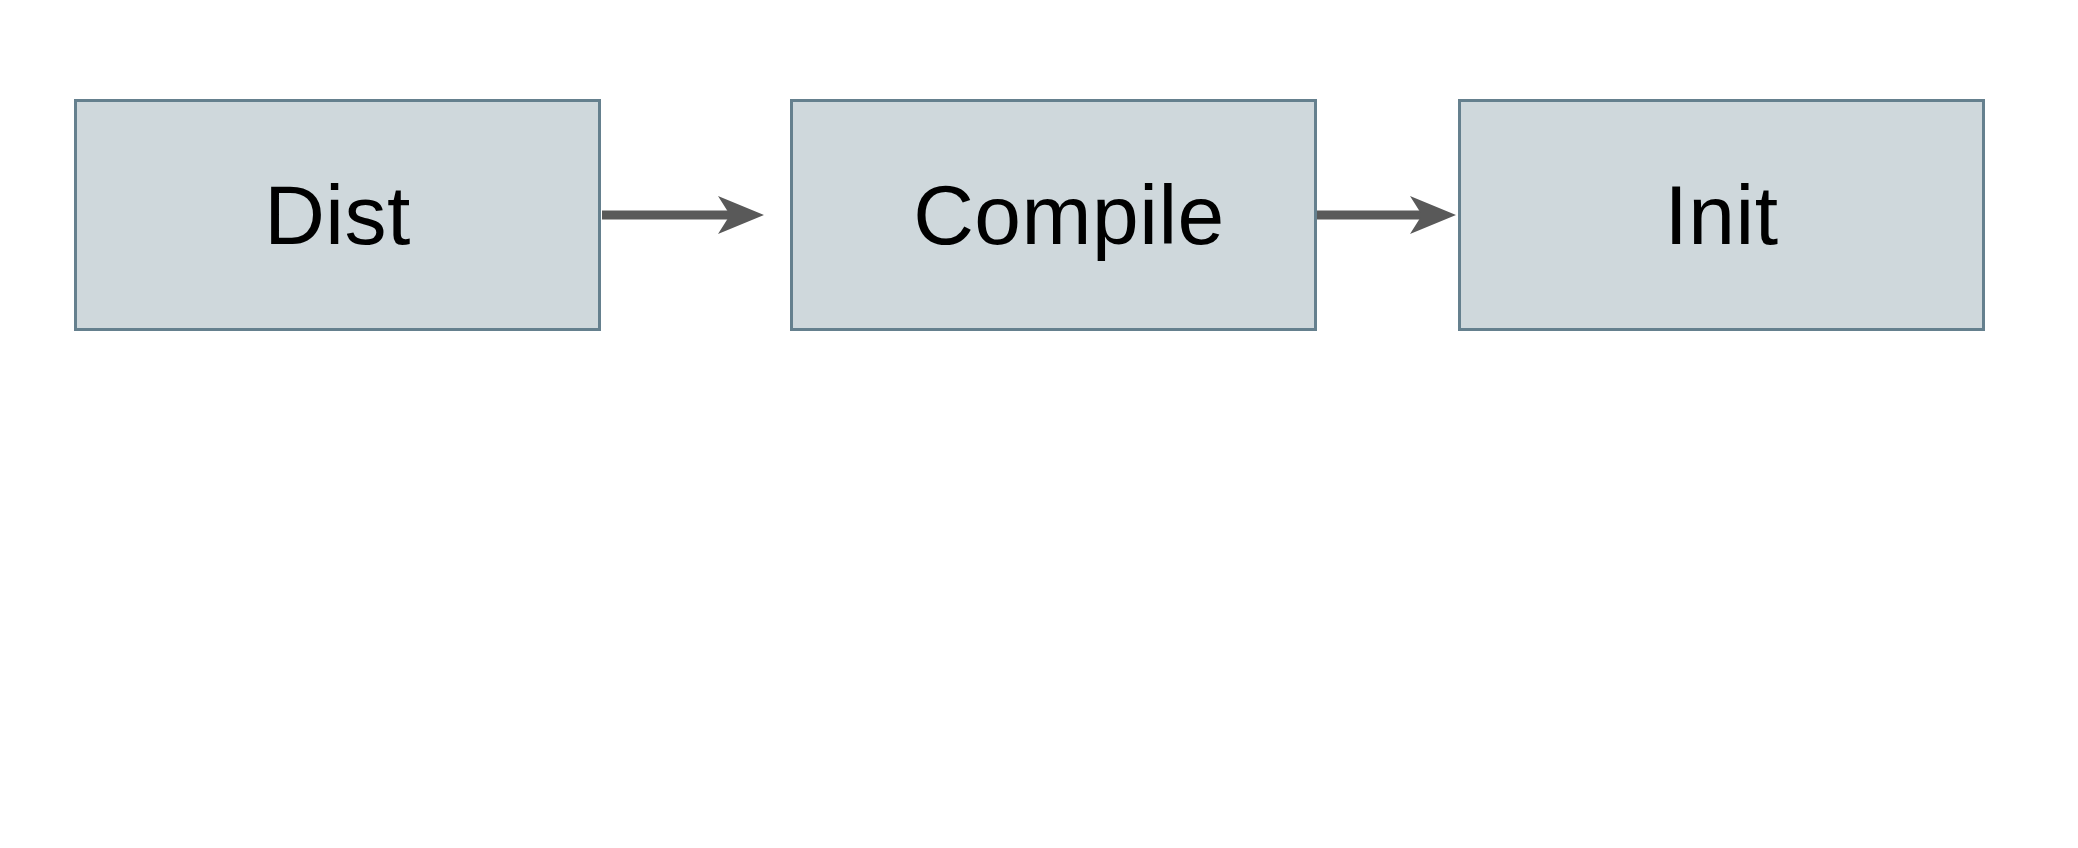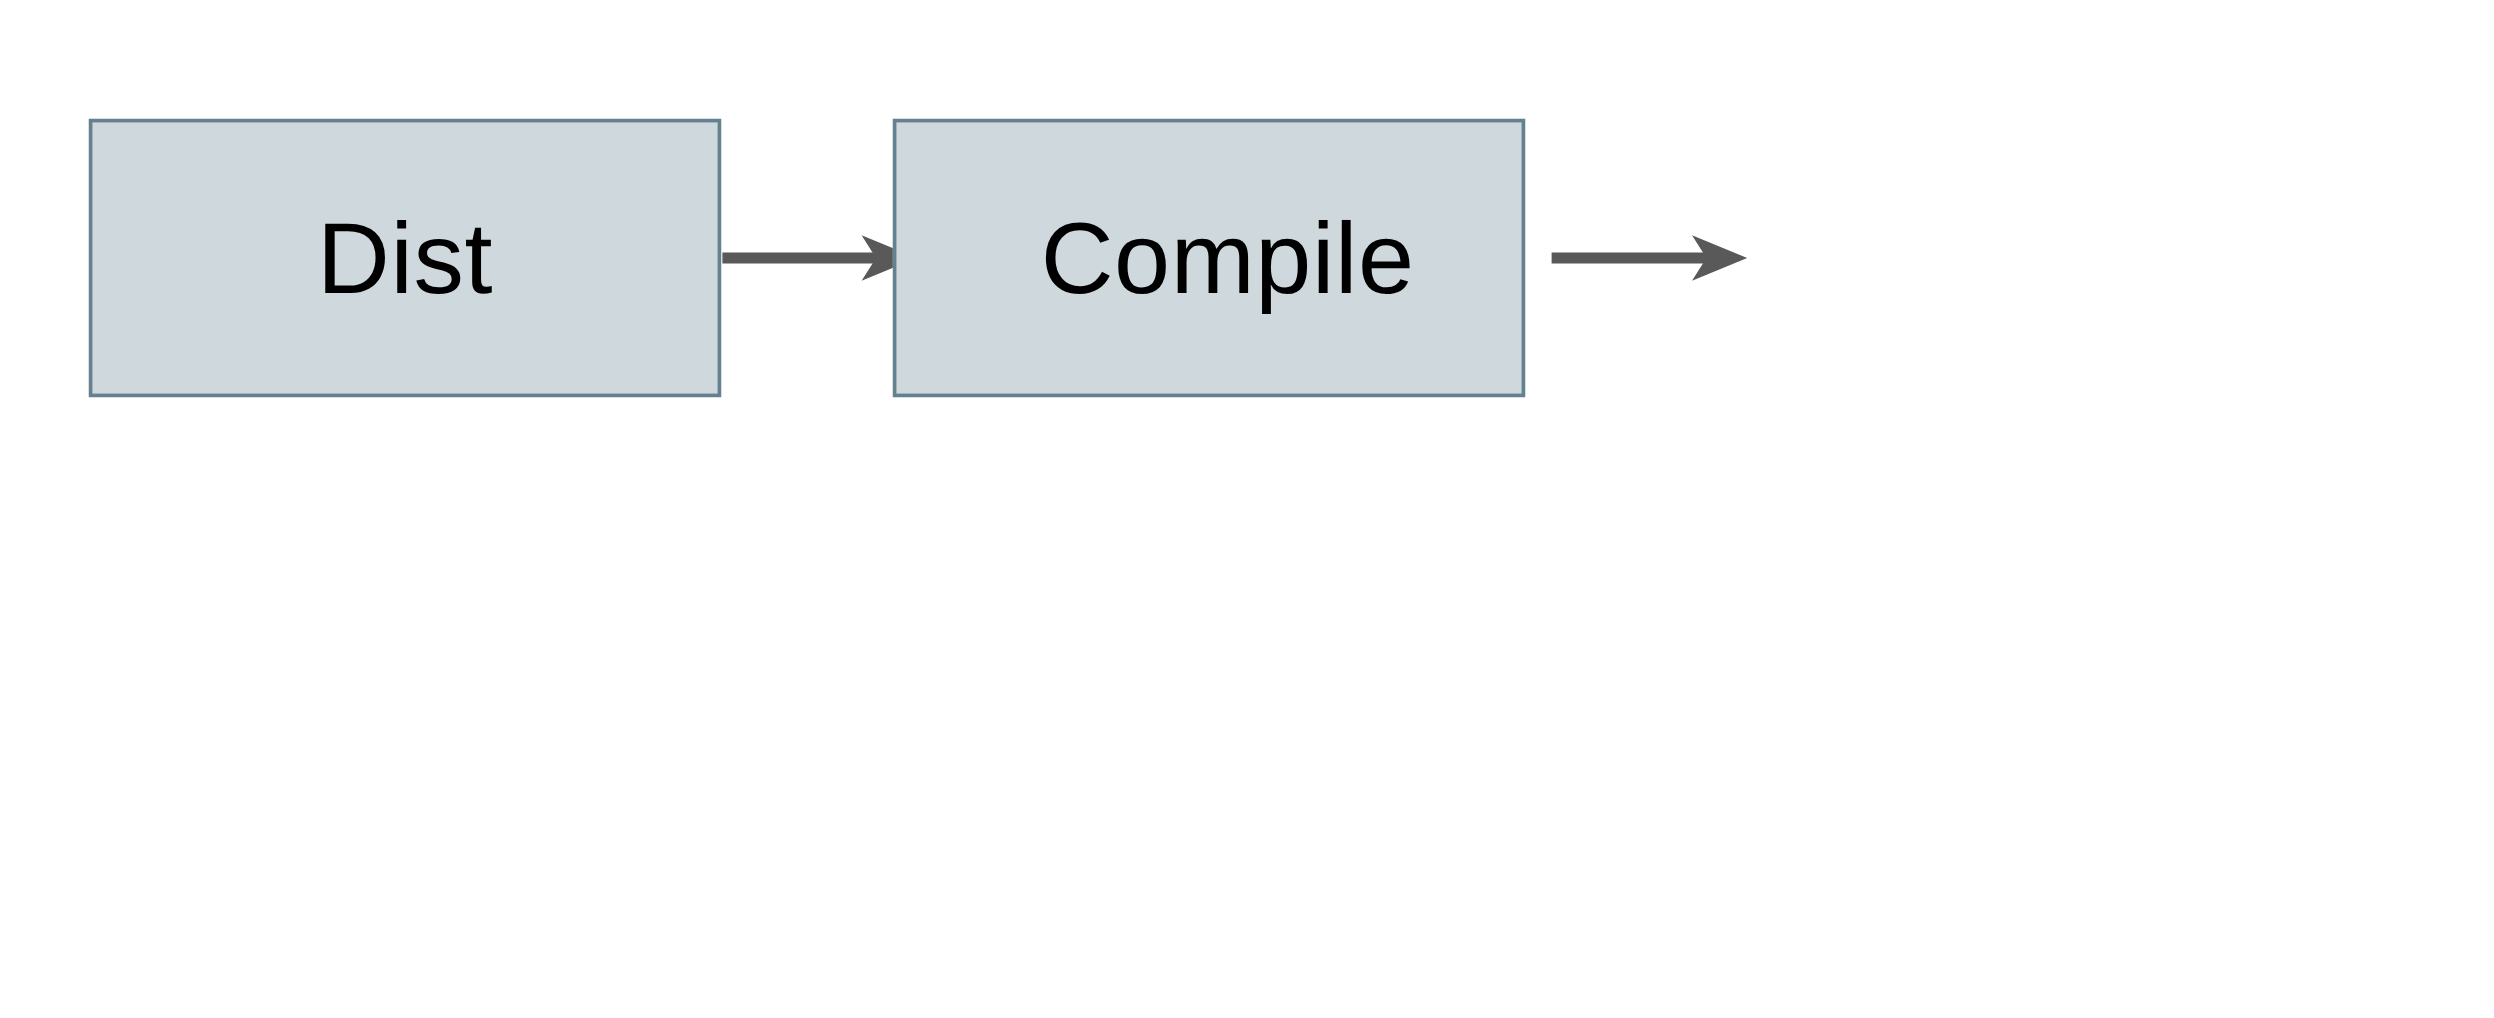--- a/index.html
+++ b/index.html
@@ -33,21 +33,21 @@
   }
   .node .label {
     font-size: 84px;
     line-height: 1;
     color: var(--text-color);
     letter-spacing: 0.5px;
     white-space: nowrap;
     text-align: right;
   }
   .node-dist    { left: 74px;   top: 99px;  }
-  .node-compile { left: 744px;  top: 99px; padding-left: 31px;  }
+  .node-compile { left: 790px;  top: 99px; padding-left: 31px;  }
   .node-init    { left: 1458px; top: 99px;  }
   .node-clean   { left: 766px;  top: 510px; }
   .edges-layer {
     position: absolute;
     left: 0; top: 0;
     width: 2078px;
     height: 848px;
     pointer-events: none;
   }
   .edges-layer .shaft  { stroke: var(--arrow-color); stroke-width: 9; fill: none; }
@@ -70,15 +70,18 @@
   </svg>
 
   <div class="node node-dist">
     <span class="label">Dist</span>
   </div>
 
   <div class="node node-compile">
     <span class="label">Compile</span>
   </div>
 
+  <div class="node node-init">
+    <span class="label">Init</span>
+  </div>
 
 
 </div>
 
 </body></html>

